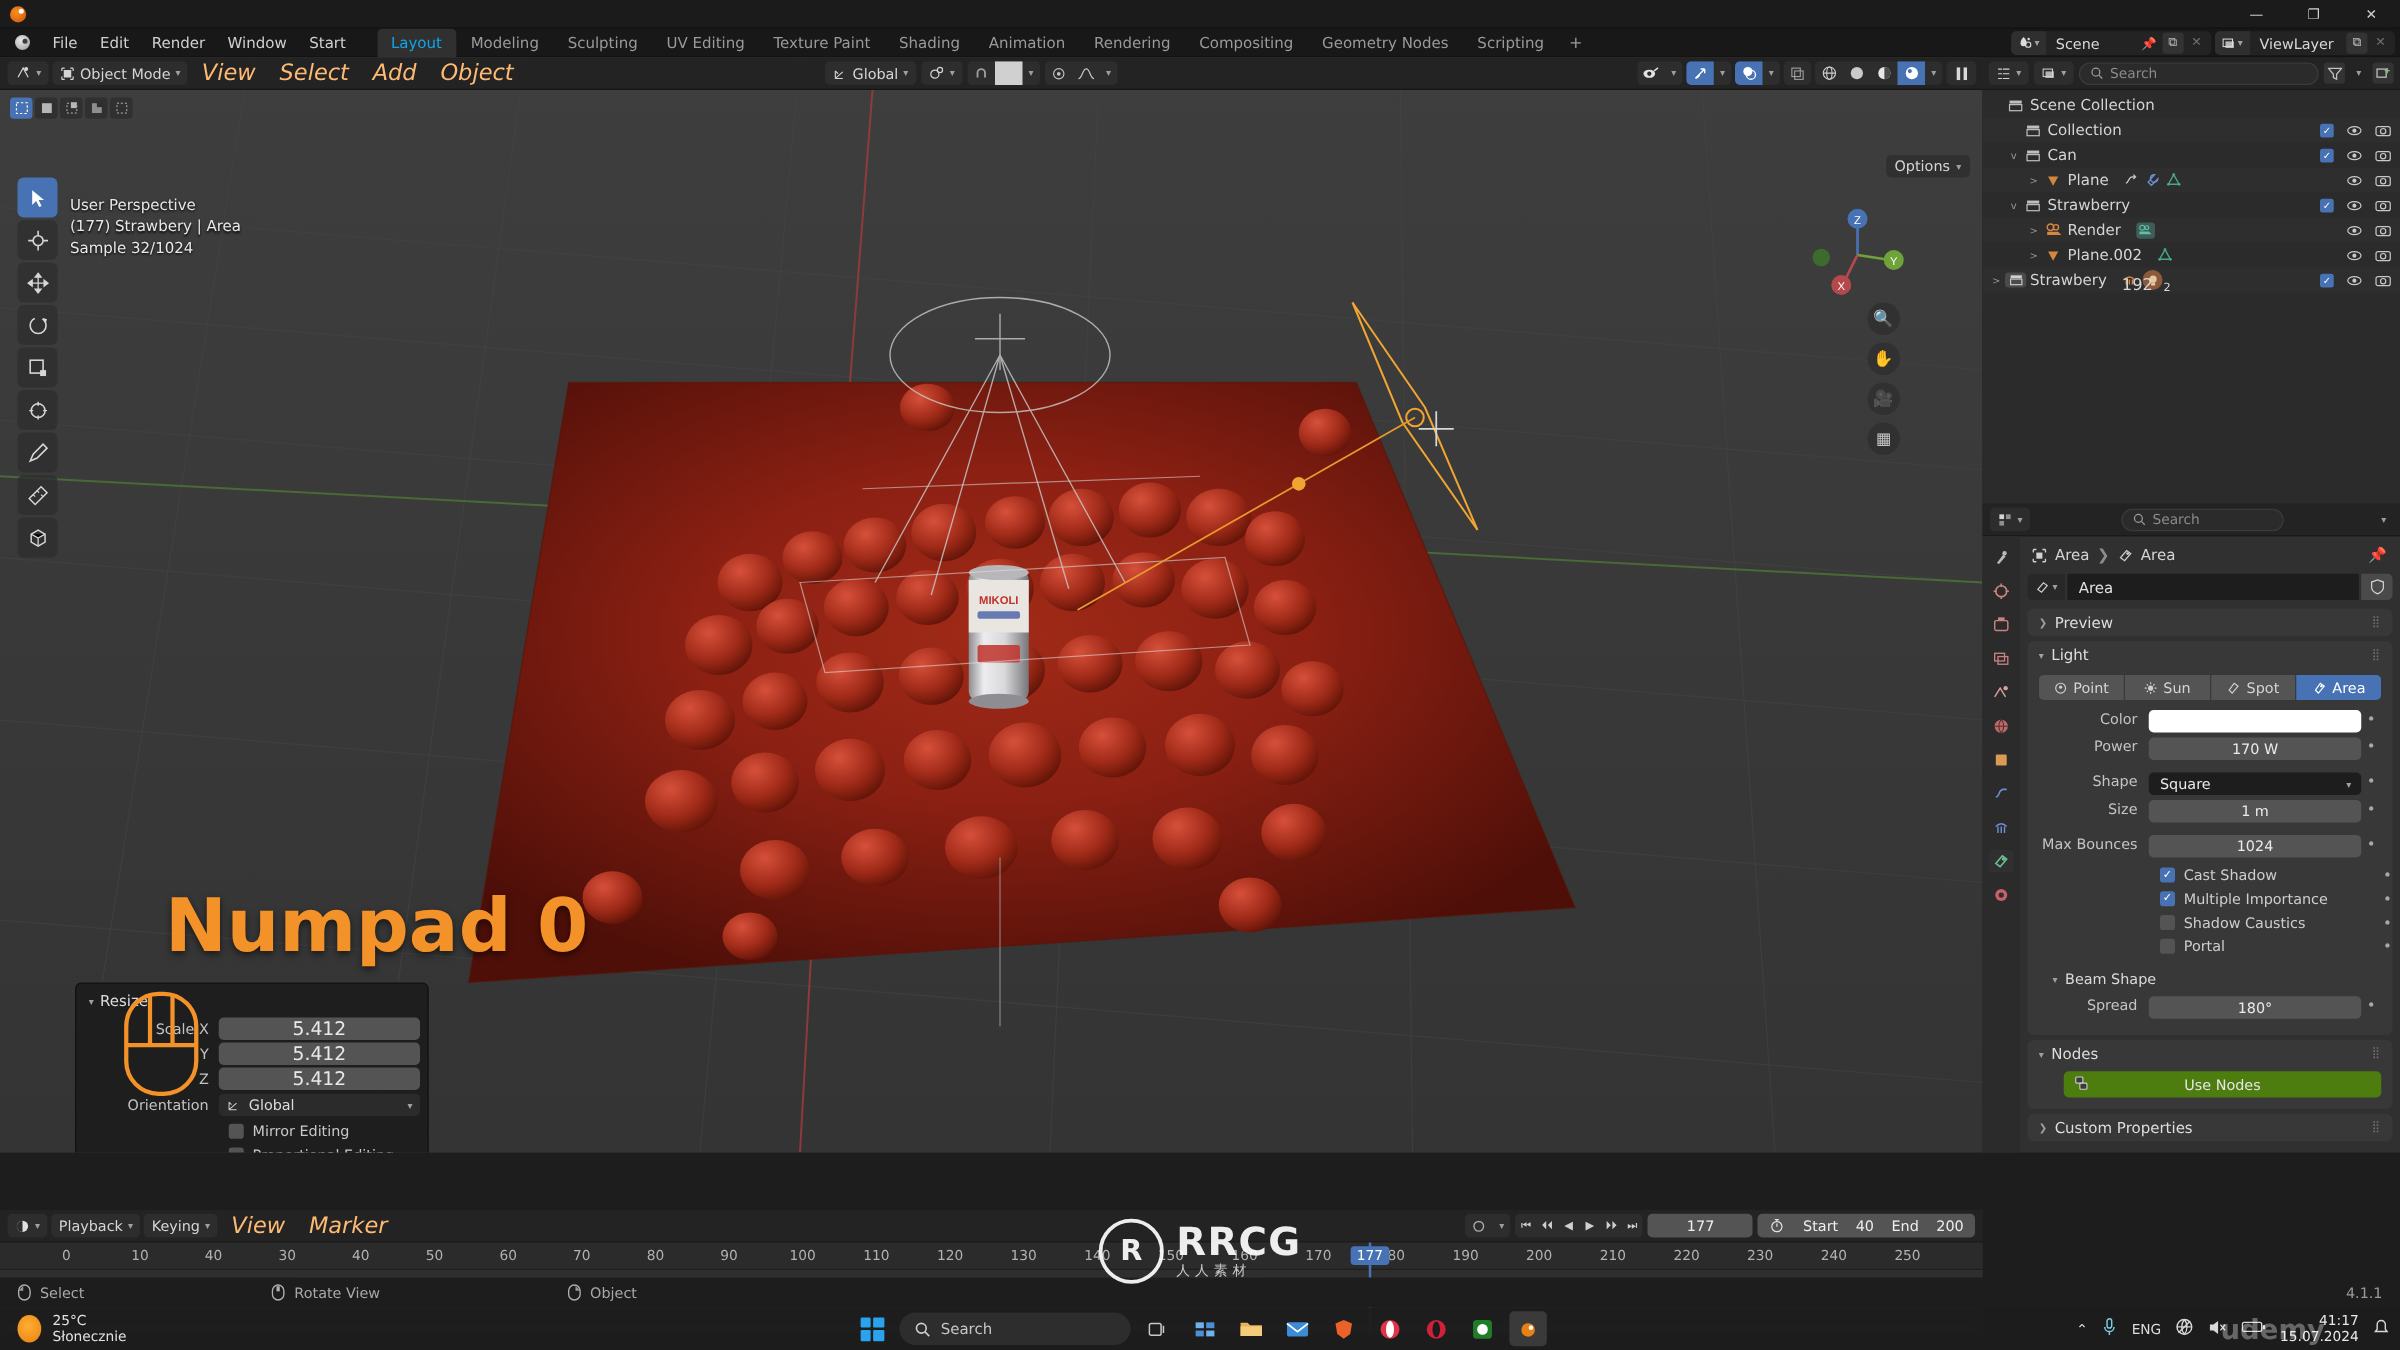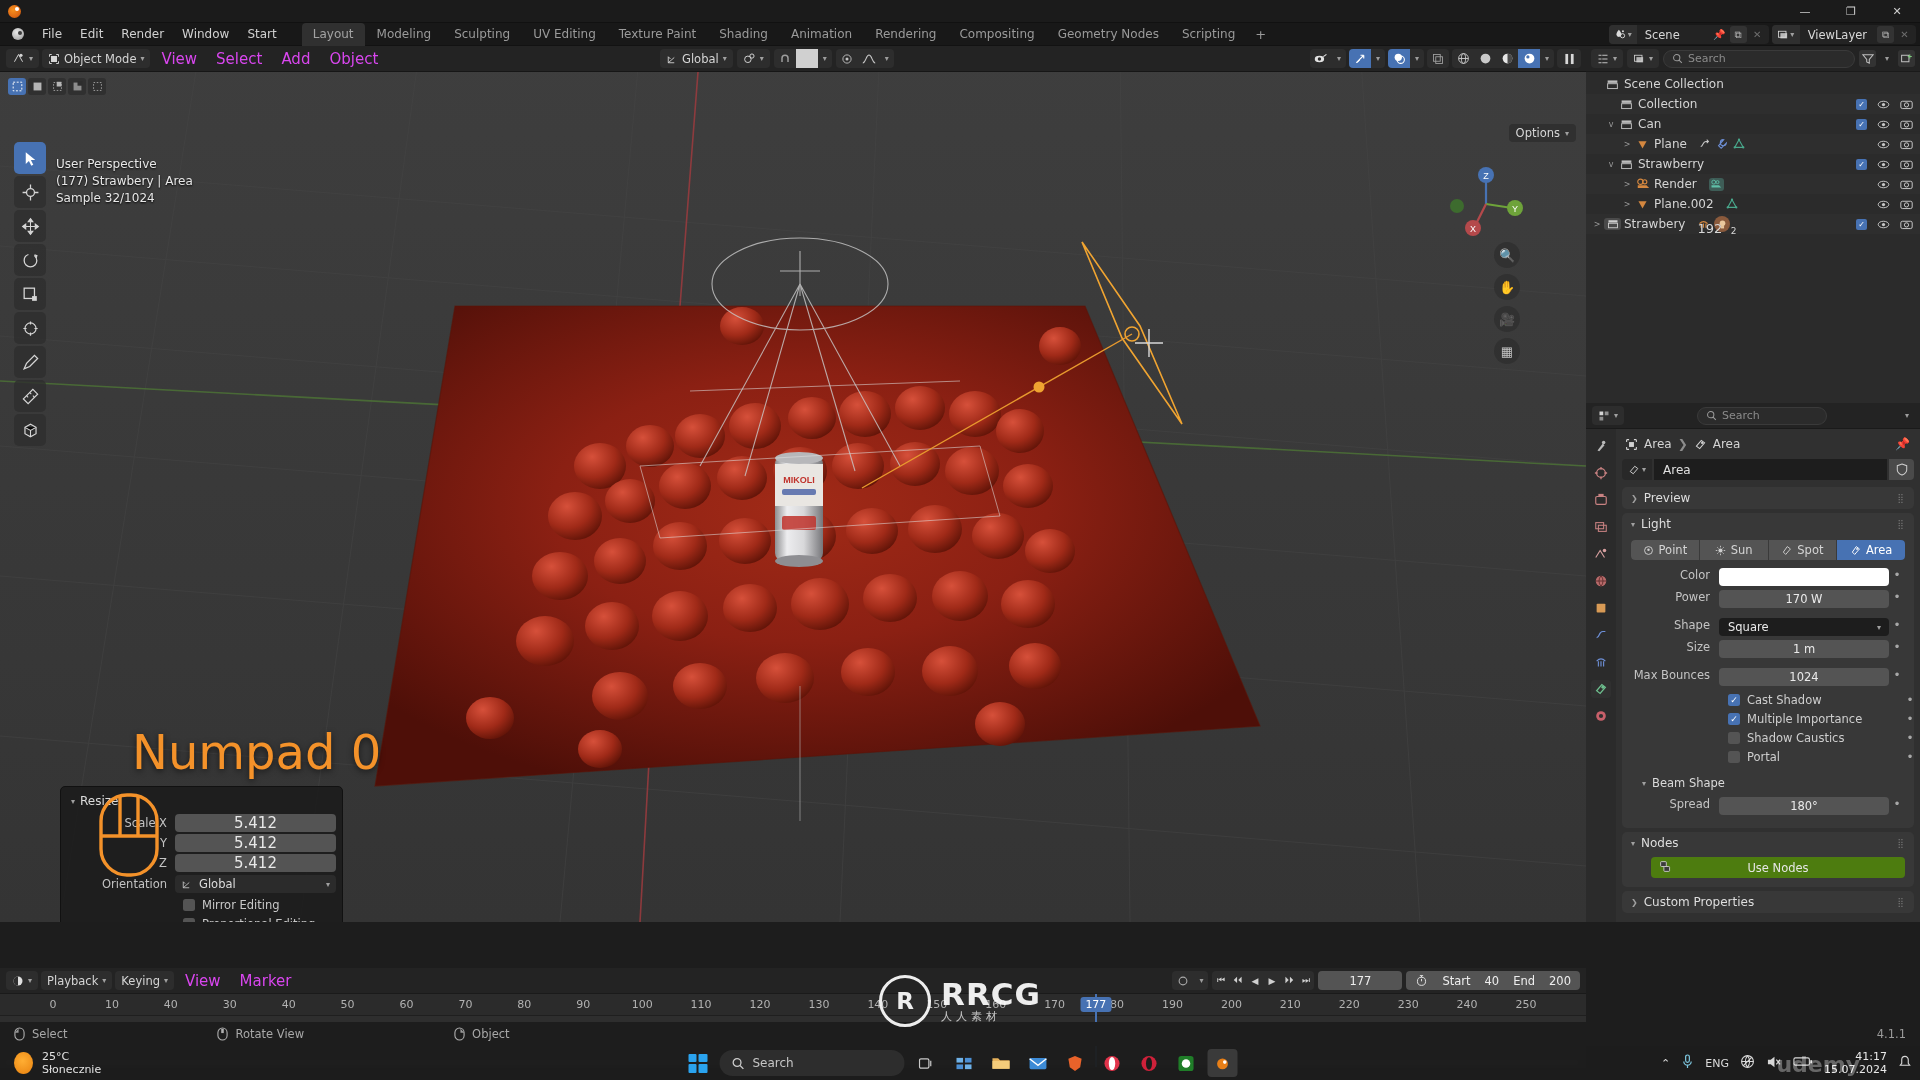--- a/index.html
+++ b/index.html
@@ -21,41 +21,41 @@
   
   .topbar { height:23px; background:#181818; display:flex; align-items:center; position:relative;
     border-bottom:1px solid #121212; }
   .blend-logo { width:22px;height:17px; margin:0 4px 0 7px; display:flex;align-items:center;justify-content:center; }
   .blend-logo .d { width:12px;height:12px;border-radius:50%;
     background:radial-gradient(circle at 40% 35%, #e8e8e8 0%, #bdbdbd 55%, #8d8d8d 100%); position:relative; }
   .blend-logo .d:after{content:"";position:absolute;width:4px;height:4px;border-radius:50%;background:#3a3a3a;left:5.5px;top:3px;}
   .menu { padding:3px 9px; font-size:12px; color:#d0d0d0; border-radius:3px; }
   .ws-tabs { display:flex; align-items:center; margin-left:16px; gap:1px; height:23px; }
   .ws { padding:4px 11px; font-size:12px; color:#9a9a9a; height:23px; display:flex;align-items:center; }
-  .ws.active { background:#303030; color:#a3a3a3; border-radius:4px 4px 0 0; }
+  .ws.active { background:#303030; color:#0ea5e9; border-radius:4px 4px 0 0; }
   .ws-plus { padding:3px 8px; color:#9a9a9a; font-size:13px; }
   .topbar-right { position:absolute; right:4px; top:2px; display:flex; align-items:center; gap:3px; }
   .fld { display:flex; align-items:center; height:19px; background:#232323; border-radius:4px; }
   .fld .ico-btn { width:28px;height:19px;background:#2f2f2f;border-radius:4px 0 0 4px;
     display:flex;align-items:center;justify-content:center;gap:1px;}
   .fld .val { padding:0 10px 0 8px; font-size:11.5px; color:#d8d8d8; min-width:74px;}
   .fld .tail { display:flex;align-items:center;gap:2px;padding-right:3px;}
   .sq { width:17px;height:17px;border-radius:3px;background:#333;display:flex;align-items:center;justify-content:center;
      font-size:10px;color:#b9b9b9;}
   .sq.dim{background:transparent;color:#6e6e6e;}
 
   
   .main { position:absolute; top:46px; left:0; width:1920px; height:876px; }
 
   
   .viewport { position:absolute; left:0; top:0; width:1586px; height:876px; background:#393939; overflow:hidden; }
   .vp-header { position:absolute;left:0;top:0;width:1586px;height:26px;background:#232323;
      display:flex;align-items:center;padding-left:6px;gap:3px;z-index:30;border-bottom:1px solid #161616;}
   .vp-hdr-btn{display:flex;align-items:center;gap:4px;height:19px;padding:0 6px;background:#2d2d2d;border-radius:4px;font-size:11.5px;color:#d5d5d5;}
-  .vp-hdr-plain{padding:0 8px;font-size:15px;color:#d946ef;}
+  .vp-hdr-plain{padding:0 8px;font-size:18px;color:#fdba74;font-style:italic;}
   .chev{font-size:8px;color:#a0a0a0;}
   .vp-hdr-right{position:absolute;right:5px;top:3px;display:flex;align-items:center;gap:3px;}
   .grp{display:flex;align-items:center;background:#2d2d2d;border-radius:4px;height:19px;overflow:hidden;}
   .gbtn{width:22px;height:19px;display:flex;align-items:center;justify-content:center;color:#c8c8c8;font-size:11px;}
   .gbtn.blue{background:#4772b3;color:#fff;}
   .gchev{width:14px;height:19px;display:flex;align-items:center;justify-content:center;color:#9d9d9d;font-size:8px;}
 
   
   .toolcol{position:absolute;left:14px;top:96px;width:32px;display:flex;flex-direction:column;gap:2px;z-index:25;}
   .tool{width:32px;height:32px;border-radius:5px;background:#2e2e2ecc;display:flex;align-items:center;justify-content:center;}
@@ -63,22 +63,22 @@
   .tool svg{width:19px;height:19px;}
 
   
   .selmodes{position:absolute;left:8px;top:32px;display:flex;gap:2px;z-index:26;}
   .sm{width:18px;height:17px;border-radius:3px;background:#2d2d2dcc;display:flex;align-items:center;justify-content:center;}
   .sm.on{background:#4772b3;}
 
   
   .vp-text{position:absolute;left:56px;top:110px;font-size:12px;color:#e8e8e8;line-height:17px;
     text-shadow:0 1px 2px #000;z-index:20;}
-  .numpad{position:absolute;left:132px;top:660px;font-size:48px;font-weight:normal;color:#f4922a;
-    font-family:"DejaVu Sans","Liberation Sans",sans-serif;z-index:22;text-shadow:0 2px 6px #00000090;margin-top:18px;}
+  .numpad{position:absolute;left:132px;top:660px;font-size:59px;font-weight:bold;color:#f4922a;
+    font-family:"DejaVu Sans","Liberation Sans",sans-serif;z-index:22;text-shadow:0 2px 6px #00000090;}
   .options-btn{position:absolute;right:10px;top:78px;display:flex;align-items:center;gap:5px;
     background:#2d2d2dd0;border-radius:4px;padding:2px 7px;font-size:11.5px;color:#d6d6d6;z-index:25;}
 
   
   .gizmo{position:absolute;right:60px;top:118px;width:80px;height:80px;z-index:25;}
   .navbtns{position:absolute;right:66px;top:196px;display:flex;flex-direction:column;gap:6px;z-index:25;}
   .navbtn{width:26px;height:26px;border-radius:50%;background:#2e2e2ed0;display:flex;align-items:center;justify-content:center;color:#c5c5c5;font-size:13px;}
 
   
   .op-panel{position:absolute;left:60px;top:740px;width:283px;background:#1d1d1dee;border:1px solid #111;

